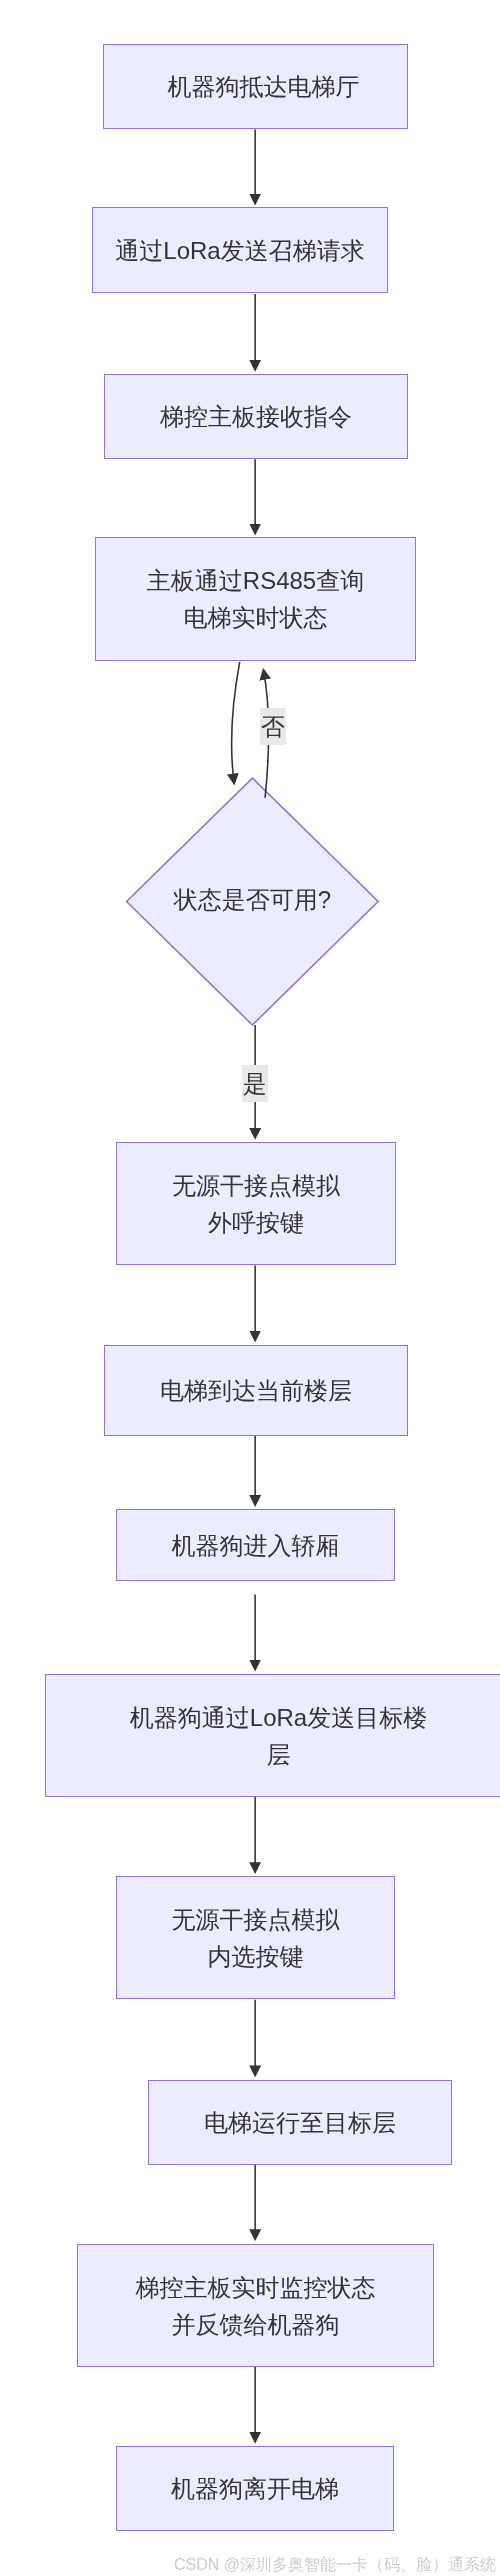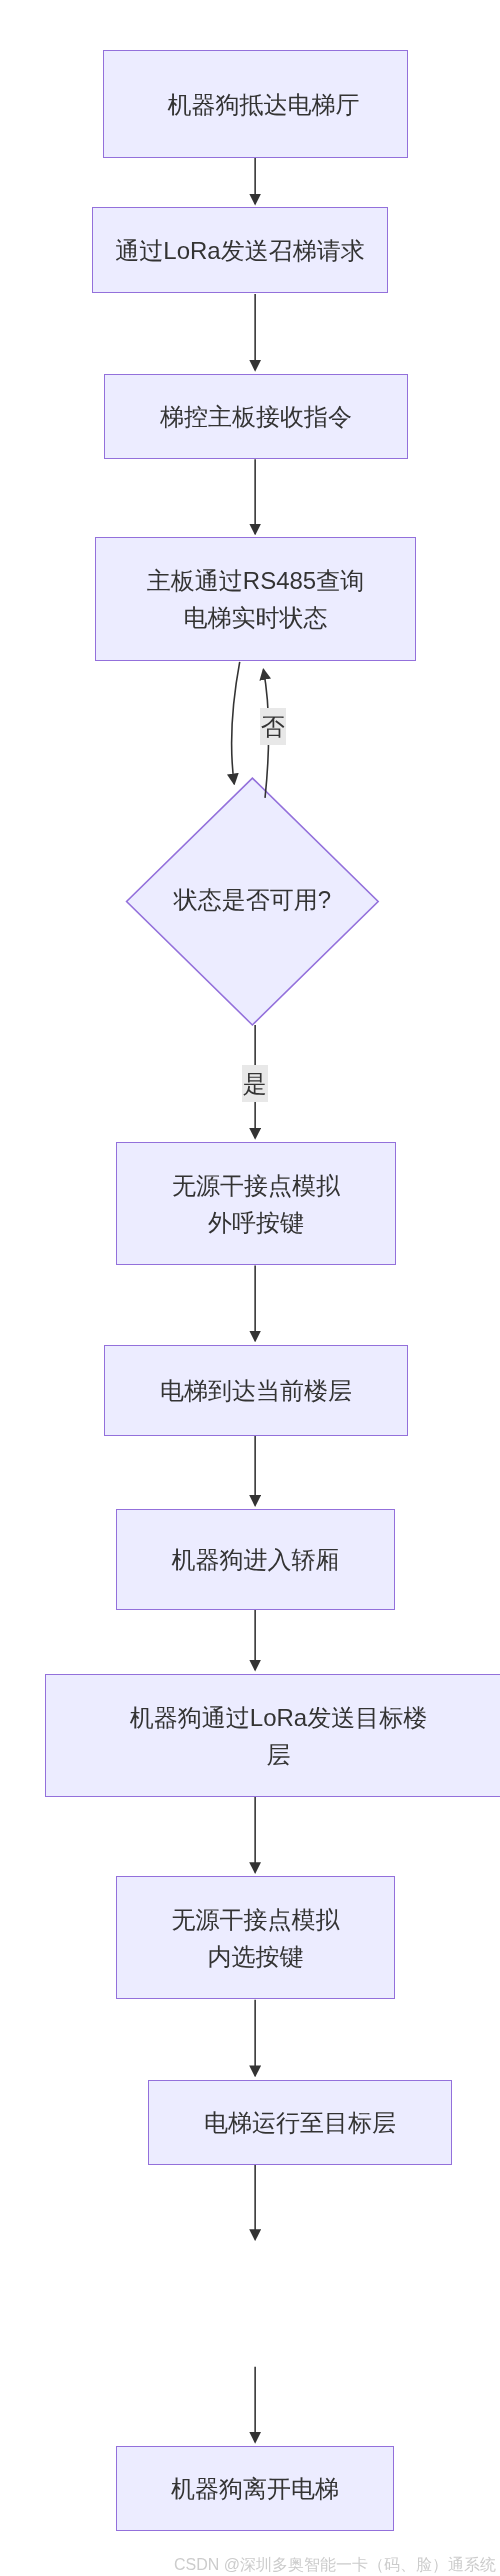--- a/index.html
+++ b/index.html
@@ -83,34 +83,36 @@
     <path d="M322.5 2015 V2110" stroke="#333333" stroke-width="2" fill="none" marker-end="url(#arrow)"></path>
     <path d="M322.5 2271 V2366" stroke="#333333" stroke-width="2" fill="none" marker-end="url(#arrow)"></path>
     <path d="M322.5 2527 V2623" stroke="#333333" stroke-width="2" fill="none" marker-end="url(#arrow)"></path>
     <path d="M322.5 2735 V2830" stroke="#333333" stroke-width="2" fill="none" marker-end="url(#arrow)"></path>
     <path d="M322.5 2991 V3086" stroke="#333333" stroke-width="2" fill="none" marker-end="url(#arrow)"></path>
 
     <path d="M303 836 C 293 890, 290 945, 296 990" stroke="#333333" stroke-width="2" fill="none" marker-end="url(#arrow)"></path>
     <path d="M335 1008 C 341 950, 342 895, 333 846" stroke="#333333" stroke-width="2" fill="none" marker-end="url(#arrow)"></path>
   </svg>
 
-  <div class="node" style="left:103px; top:50px;   width:305px; height:108px;padding-left:16px;">机器狗抵达电梯厅</div>
+  <div class="node" style="left:103px; top:44px;   width:305px; height:85px;padding-left:16px;">机器狗抵达电梯厅</div>
   <div class="node" style="left:92px;  top:207px;  width:296px; height:86px;">通过LoRa发送召梯请求</div>
   <div class="node" style="left:104px; top:374px;  width:304px; height:85px;">梯控主板接收指令</div>
   <div class="node" style="left:95px; top:537px;  width:321px; height:124px;">主板通过RS485查询
 电梯实时状态</div>
   <div class="node" style="left:116px; top:1142px; width:280px; height:123px;">无源干接点模拟
 外呼按键</div>
   <div class="node" style="left:104px; top:1345px; width:304px; height:91px;">电梯到达当前楼层</div>
-  <div class="node" style="left:116px; top:1509px; width:279px; height:101px;">机器狗进入轿厢</div>
+  <div class="node" style="left:116px; top:1509px; width:279px; height:72px;">机器狗进入轿厢</div>
   <div class="node" style="left:45px;  top:1674px; width:467px; height:123px;">机器狗通过LoRa发送目标楼
 层</div>
   <div class="node" style="left:116px; top:1876px; width:279px; height:123px;">无源干接点模拟
 内选按键</div>
   <div class="node" style="left:104px; top:2080px; width:304px; height:85px;margin-left:44px;">电梯运行至目标层</div>
+  <div class="node" style="left:77px;  top:2244px; width:357px; height:123px;">梯控主板实时监控状态
+并反馈给机器狗</div>
   <div class="node" style="left:116px; top:2446px; width:278px; height:85px;">机器狗离开电梯</div>
 
   <div class="diamond-label" style="left:134px; top:876px; width:237px; height:47px;">状态是否可用?</div>
 
   <div class="edge-label" style="left:260px; top:708px;">否</div>
   <div class="edge-label" style="left:242px; top:1065px;">是</div>
 
   <div class="watermark">CSDN @深圳多奥智能一卡（码、脸）通系统</div>
 
 </div>

